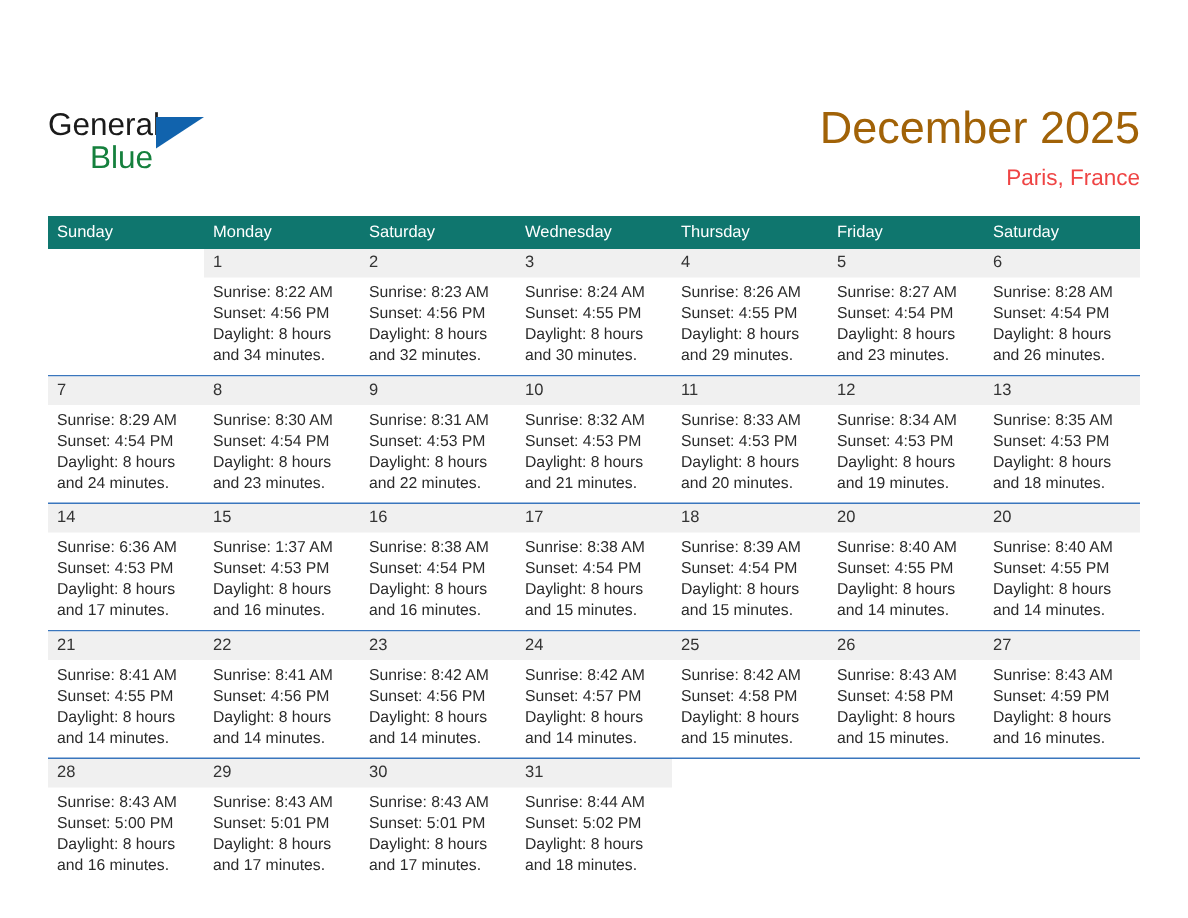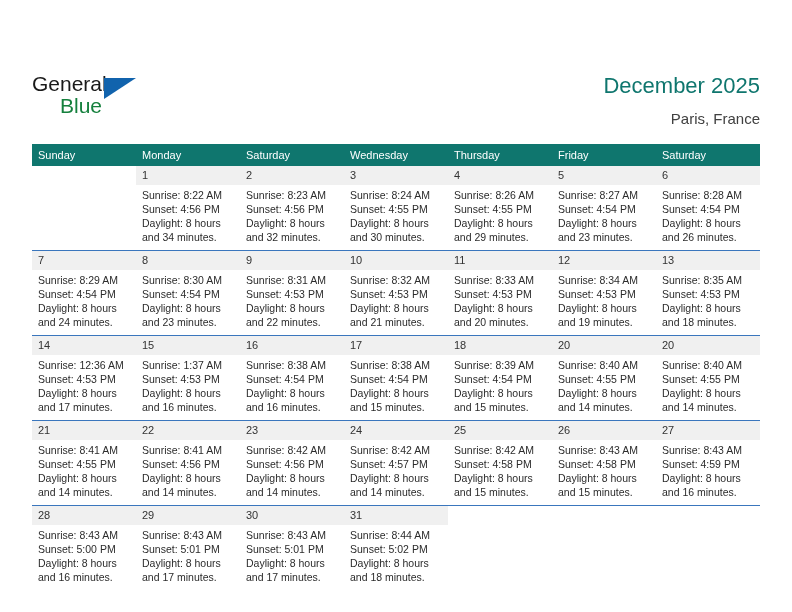--- a/index.html
+++ b/index.html
@@ -66,28 +66,28 @@
     border-bottom: 21px solid transparent;
   }
 
   .title-block {
     position: absolute;
     right: 0;
     top: 0;
     text-align: right;
   }
   .cal-title {
-    font-size: 22px;
-    color: #0f766e;
+    font-size: 30px;
+    color: #a16207;
     line-height: 36px;
     white-space: nowrap;
   }
   .cal-subtitle {
     font-size: 15px;
-    color: #404040;
+    color: #ef4444;
     line-height: 22px;
     margin-top: 4px;
     white-space: nowrap;
   }
 
   
   .calendar {
     position: absolute;
     left: 32px;
     top: 104px;
@@ -330,21 +330,21 @@
             </div>
           </div>
         </td>
       </tr>
 
       <tr class="week-row">
         <td>
           <div class="daycell">
             <div class="daynum">14</div>
             <div class="daybody">
-              <div>Sunrise: 12:36 AM</div>
+              <div>Sunrise: 6:36 AM</div>
               <div>Sunset: 4:53 PM</div>
               <div>Daylight: 8 hours</div>
               <div>and 17 minutes.</div>
             </div>
           </div>
         </td>
         <td>
           <div class="daycell">
             <div class="daynum">15</div>
             <div class="daybody">

